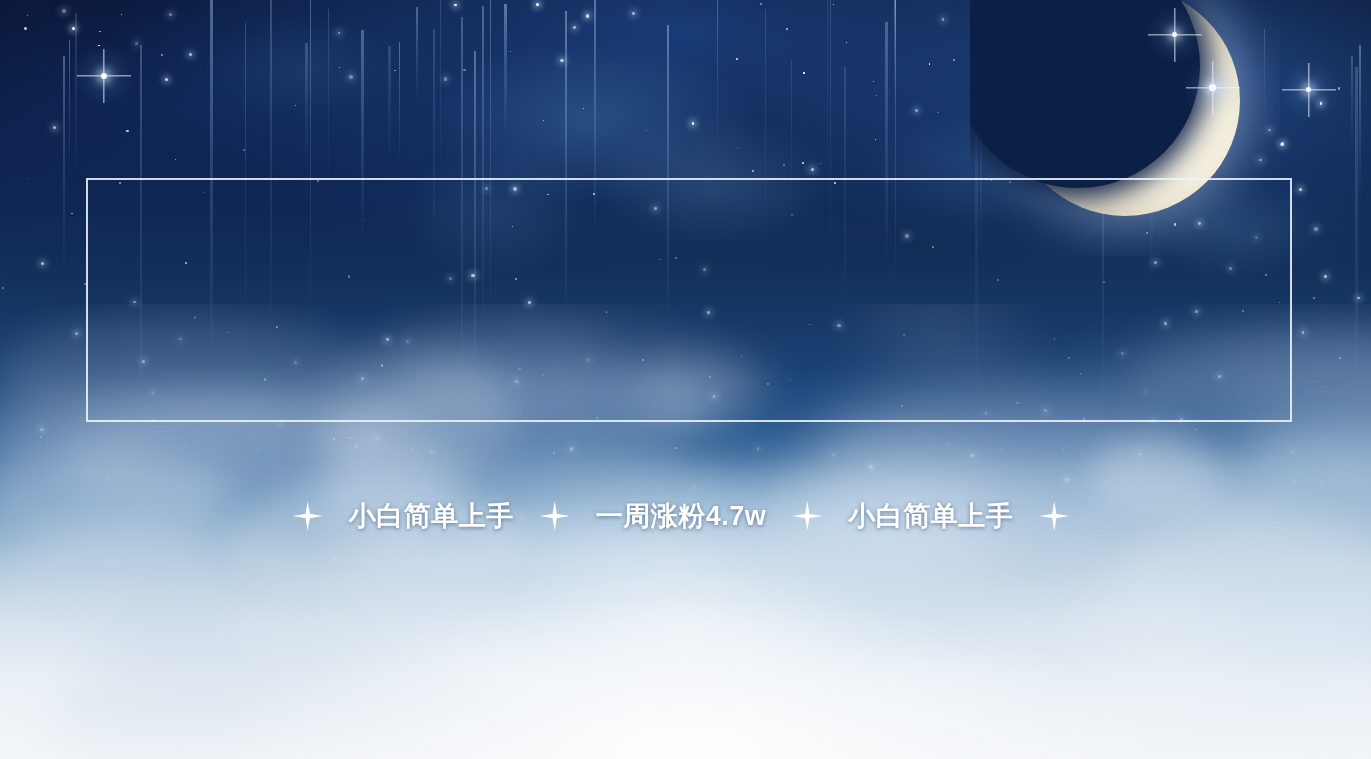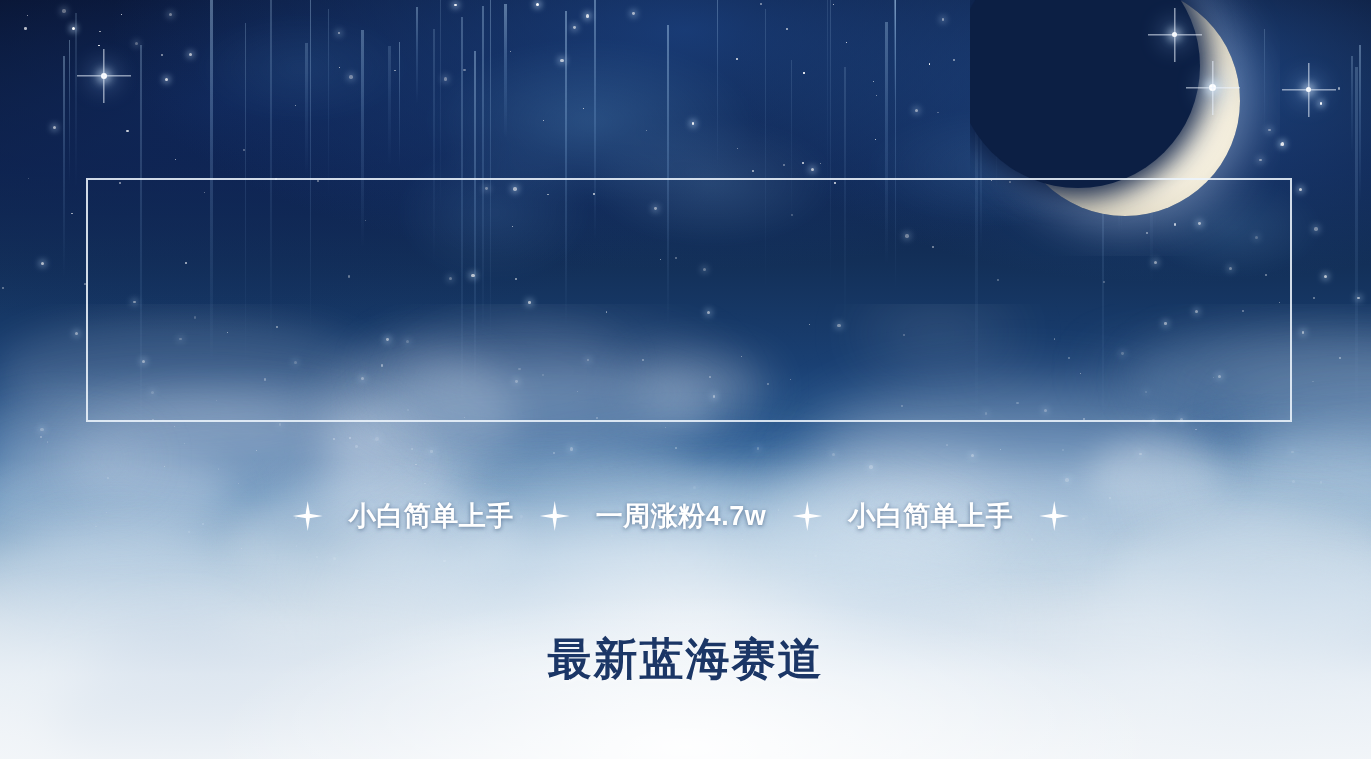--- a/index.html
+++ b/index.html
@@ -591,15 +591,14 @@
   <div class="feature-row">
     <span class="sparkle"></span>
     <span class="feature-text">小白简单上手</span>
     <span class="sparkle"></span>
     <span class="feature-text">一周涨粉4.7w</span>
     <span class="sparkle"></span>
     <span class="feature-text">小白简单上手</span>
     <span class="sparkle"></span>
   </div>
 
-  <div class="tagline">最新蓝海赛道</div>
 
 </div>
 
 </body></html>

